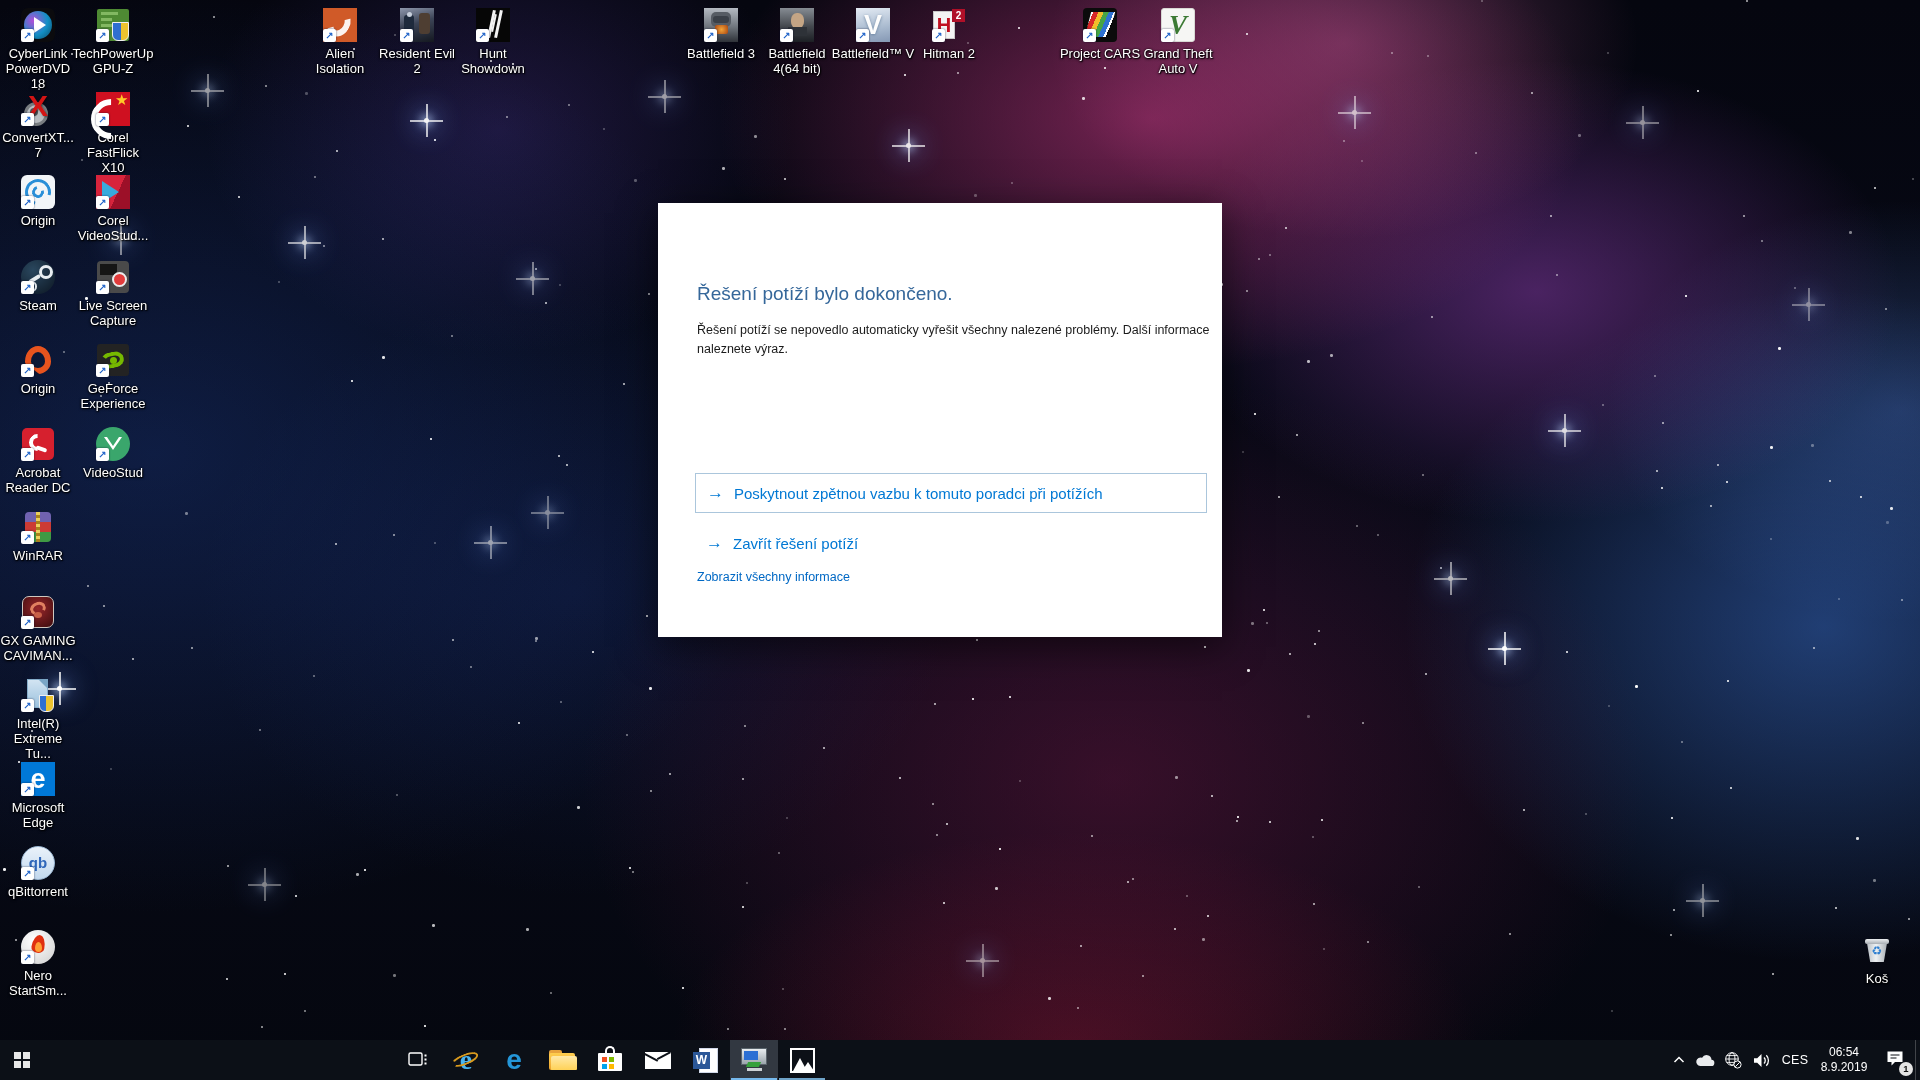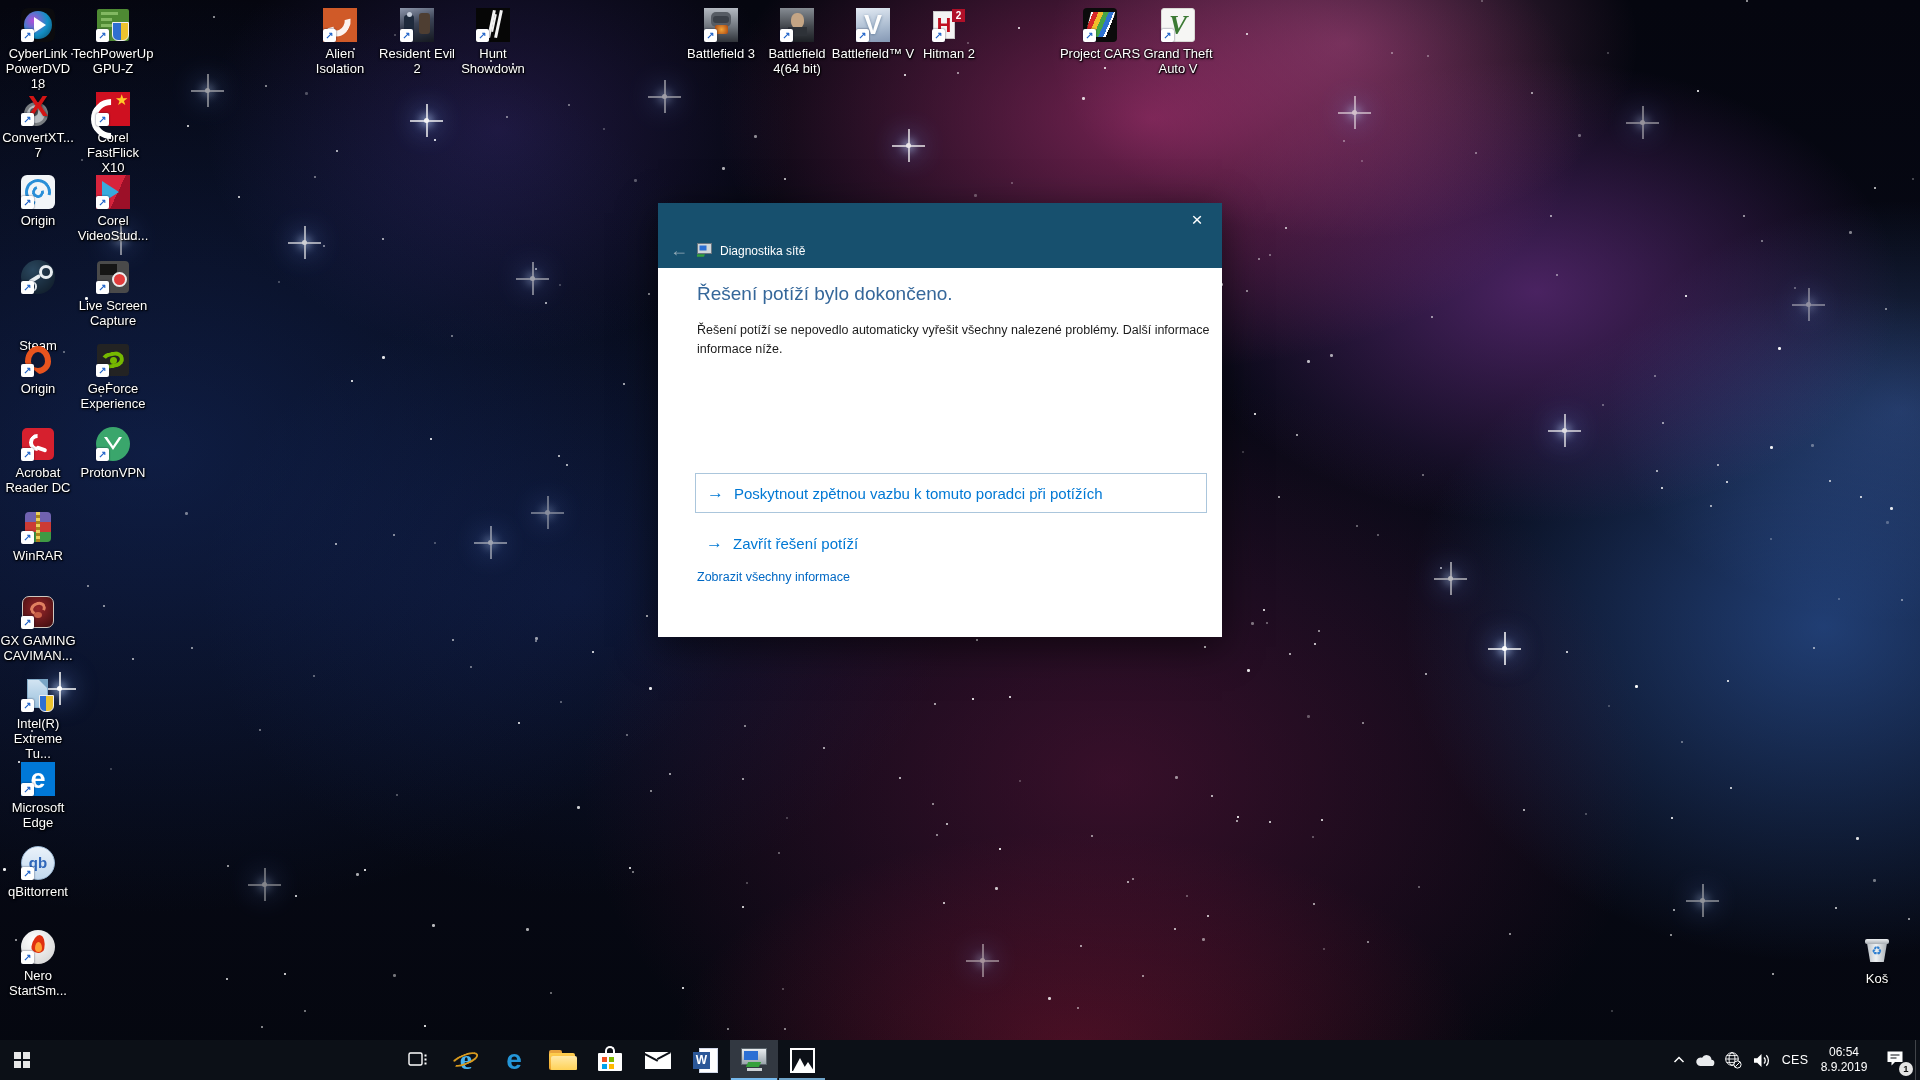--- a/index.html
+++ b/index.html
@@ -408,21 +408,21 @@
       </div>
       <div class="desktop-item" style="left: 0px; top: 175px; width: 76px;">
         <span class="ic">
           <i style="inset:0;background:#f2f5f8;border-radius:6px"></i>
           <i style="left:4px;top:4px;width:26px;height:26px;border-radius:50%;border:3px solid #2a8fd8;border-bottom-color:transparent;transform:rotate(-30deg);box-sizing:border-box"></i>
           <i style="left:11px;top:11px;width:12px;height:12px;border-radius:50%;border:3px solid #2a8fd8;border-top-color:transparent;transform:rotate(30deg);box-sizing:border-box"></i>
           <i class="sc"></i>
         </span>
         <div class="dlabel">Origin</div>
       </div>
-      <div class="desktop-item" style="left: 0px; top: 260px; width: 76px; gap: 40px;">
+      <div class="desktop-item" style="left: 0px; top: 260px; width: 76px;">
         <span class="ic">
           <i style="inset:0;border-radius:50%;background:radial-gradient(circle at 35% 30%,#2a475e,#0c1622)"></i>
           <i style="left:18px;top:5px;width:8px;height:8px;border-radius:50%;border:3px solid #e8eef2"></i>
           <i style="left:7px;top:17px;width:13px;height:4px;background:#e8eef2;border-radius:2px;transform:rotate(-32deg)"></i>
           <i style="left:5px;top:21px;width:7px;height:7px;border-radius:50%;border:2px solid #e8eef2"></i>
           <i class="sc"></i>
         </span>
         <div class="dlabel">Steam</div>
       </div>
       <div class="desktop-item" style="left: 0px; top: 343px; width: 76px;">
@@ -538,21 +538,21 @@
         </span>
         <div class="dlabel">GeForce<br>Experience</div>
       </div>
       <div class="desktop-item" style="left: 75px; top: 427px; width: 76px;">
         <span class="ic">
           <i style="inset:0;border-radius:50%;background:#3aa66c"></i>
           <i style="left:8px;top:10px;width:0;height:0;border-left:9px solid transparent;border-right:9px solid transparent;border-top:13px solid #fff"></i>
           <i style="left:11px;top:10px;width:0;height:0;border-left:6px solid transparent;border-right:6px solid transparent;border-top:9px solid #3aa66c"></i>
           <i class="sc"></i>
         </span>
-        <div class="dlabel">ProtonVPN</div>
+        <div class="dlabel">VideoStud</div>
       </div>
       <div class="desktop-item" style="left: 297px; top: 8px; width: 86px;">
         <span class="ic">
           <i style="inset:0;background:#d05a28"></i>
           <i style="left:5px;top:2px;width:22px;height:27px;border-radius:50%;border:6px solid rgba(255,255,255,.93);border-top-color:transparent;border-left-color:transparent;transform:rotate(30deg);box-sizing:border-box"></i>
           <i class="sc"></i>
         </span>
         <div class="dlabel">Alien<br>Isolation</div>
       </div>
       <div class="desktop-item" style="left: 374px; top: 8px; width: 86px;">
@@ -632,35 +632,23 @@
         <span class="ic">
           <i style="left:7px;top:10px;width:20px;height:19px;background:linear-gradient(90deg,#b9bfc5,#eef1f3 45%,#aab0b6);clip-path:polygon(0 0,100% 0,84% 100%,16% 100%)"></i>
           <i style="left:5px;top:6px;width:24px;height:5px;background:linear-gradient(180deg,#eceef0,#a8aeb4);border-radius:2px"></i>
           <i style="left:0;top:11px;width:34px;color:#2f7fd0;font:bold 12px/14px 'DejaVu Sans',sans-serif;text-align:center">♻</i>
         </span>
         <div class="dlabel">Koš</div>
       </div>
     </div>
 
   <div class="dialog">
-    <div class="dlg-header">
-      <button class="dlg-close glyph-close"></button>
-      <span class="dlg-back glyph-back"></span>
-      <span class="dlg-appicon">
-        <svg width="17" height="15" viewBox="0 0 17 15">
-          <rect x="0.5" y="0.5" width="14" height="10" fill="#cfd6da" stroke="#6a7680"></rect>
-          <rect x="2.5" y="2.5" width="7" height="5" fill="#2b6fd4"></rect>
-          <rect x="4" y="11.2" width="8" height="2.6" fill="#35a03c" transform="skewX(-20)"></rect>
-        </svg>
-      </span>
-      <span class="dlg-title">Diagnostika sítě</span>
-    </div>
     <div class="dlg-body">
       <h1 class="dlg-h1">Řešení potíží bylo dokončeno.</h1>
-      <p class="dlg-desc"><span>Řešení potíží se nepovedlo automaticky vyřešit všechny nalezené problémy. Další informace</span><br><span>informace níže.</span></p>
+      <p class="dlg-desc"><span>Řešení potíží se nepovedlo automaticky vyřešit všechny nalezené problémy. Další informace</span><br><span>naleznete výraz.</span></p>
       <div class="fbox">
         <span class="larr glyph-arrow"></span>
         <a class="lnk">Poskytnout zpětnou vazbu k tomuto poradci při potížích</a>
       </div>
       <div class="lrow">
         <span class="larr glyph-arrow"></span>
         <a class="lnk">Zavřít řešení potíží</a>
       </div>
       <a class="details">Zobrazit všechny informace</a>
     </div>

